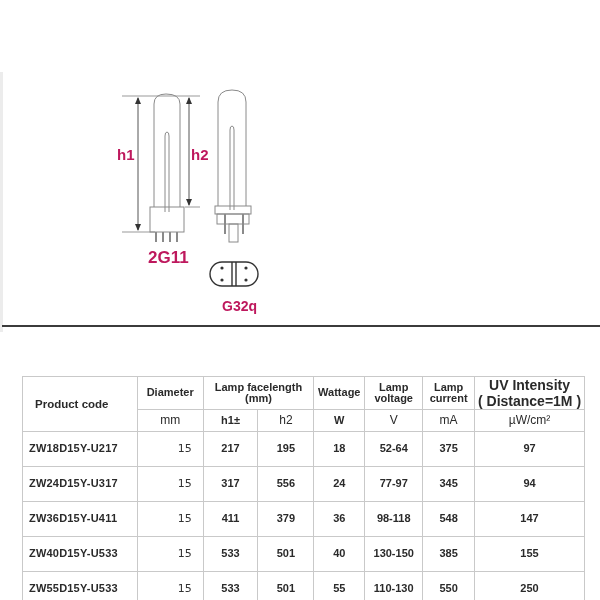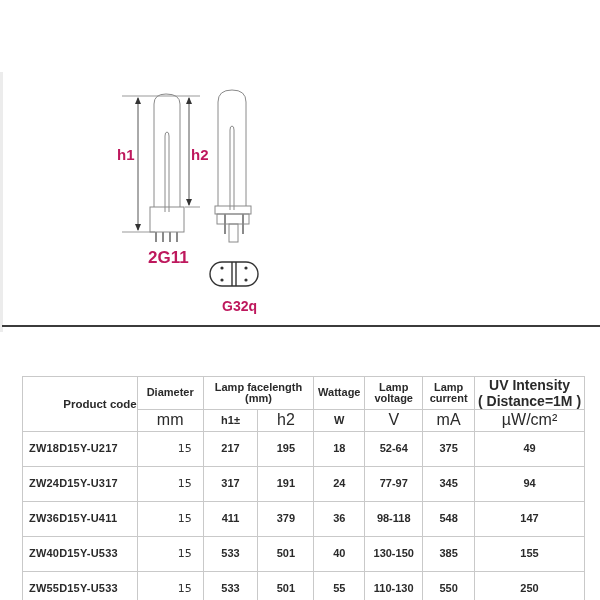--- a/index.html
+++ b/index.html
@@ -19,24 +19,24 @@
   .spec-table {
     position: absolute; left: 22px; top: 376px; width: 563px;
     border-collapse: collapse; font-size: 11px; color: #2a2a2a;
   }
   .spec-table td, .spec-table th {
     border: 1px solid #c9c9c9; text-align: center; font-weight: bold;
     padding: 0; line-height: 1.05;
   }
   .spec-table th { font-weight: bold; font-size: 11px; }
   .spec-table .hdr-row1 th { height: 26px; }
-  .spec-table .hdr-row2 td { height: 22px; font-weight: normal; font-size: 16px; }
+  .spec-table .hdr-row2 td { height: 22px; font-weight: normal; font-size: 12px; }
   .spec-table .data-row td { height: 35px; font-size: 11px; }
   .spec-table .code-cell { text-align: left; padding-left: 6px; font-size: 11.5px; letter-spacing: 0.2px; }
-  .spec-table .hdr-code { text-align: right; padding-left: 12px; font-size: 11.5px; vertical-align: middle; }
+  .spec-table .hdr-code { text-align: left; padding-left: 12px; font-size: 11.5px; vertical-align: middle; }
   .spec-table .dia-cell { font-family: "DejaVu Sans", sans-serif; font-weight: normal; font-size: 17px; color: #333; padding-left: 29px; }
   .spec-table .uv-hdr { font-size: 14px; line-height: 1.15; }
   .spec-table .small-unit { font-size: 10px; }
   .spec-table .hdr-row2 .h-unit { font-weight: bold; font-size: 11px; margin-top: 8px; }
 </style>
 </head>
 <body>
 
 <div class="frame-left"></div>
 
@@ -136,27 +136,27 @@
   </tr>
 
   <tr class="data-row">
     <td class="code-cell">ZW18D15Y-U217</td>
     <td class="dia-cell">15</td>
     <td>217</td>
     <td>195</td>
     <td>18</td>
     <td>52-64</td>
     <td>375</td>
-    <td>49</td>
+    <td>97</td>
   </tr>
   <tr class="data-row">
     <td class="code-cell">ZW24D15Y-U317</td>
     <td class="dia-cell">15</td>
     <td>317</td>
-    <td>191</td>
+    <td>556</td>
     <td>24</td>
     <td>77-97</td>
     <td>345</td>
     <td>94</td>
   </tr>
   <tr class="data-row">
     <td class="code-cell">ZW36D15Y-U411</td>
     <td class="dia-cell">15</td>
     <td>411</td>
     <td>379</td>

